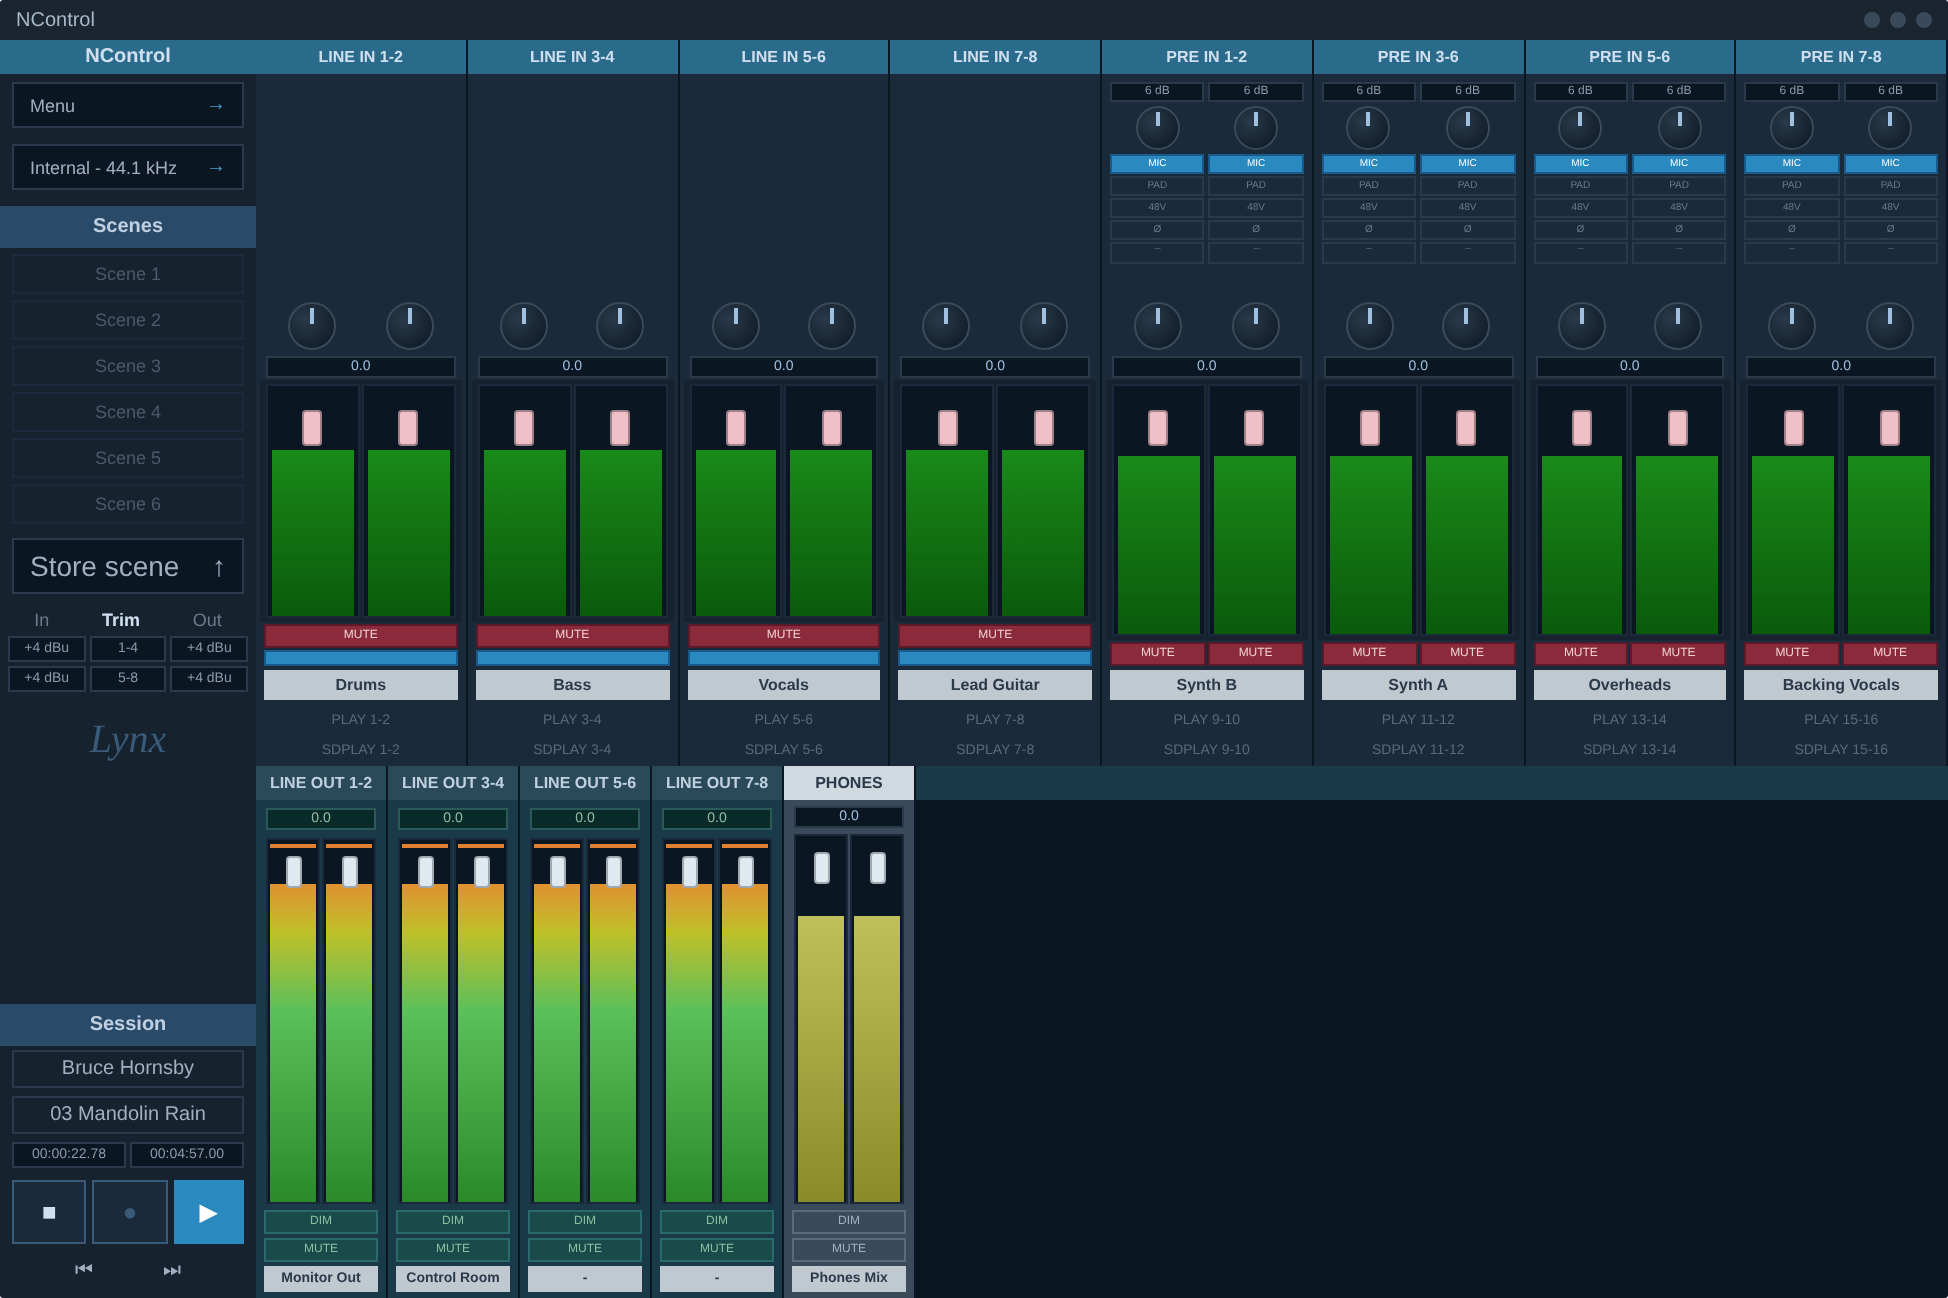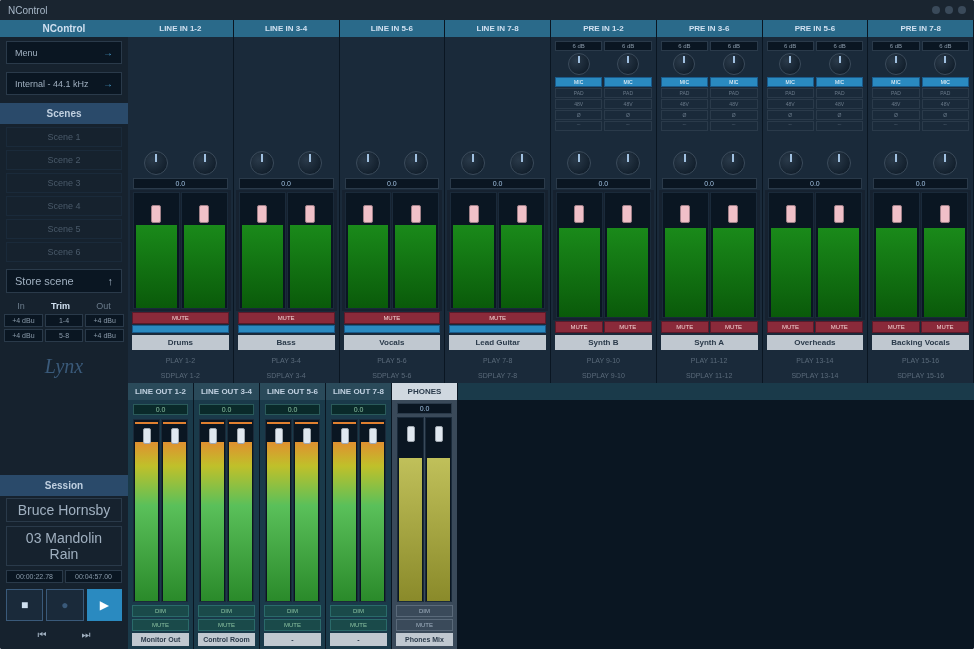--- a/index.html
+++ b/index.html
@@ -8,29 +8,29 @@
 .titlebar { height: 20px; background: #1a2530; color: #a8b8c8; font-size: 10px; padding: 4px 8px; display: flex; justify-content: space-between; align-items: center; }
 .traffic { display: flex; gap: 5px; }
 .traffic span { width: 8px; height: 8px; border-radius: 50%; background: #3a4a5a; }
 .main { flex: 1; display: flex; }
 .sidebar { width: 128px; background: #16222e; display: flex; flex-direction: column; }
 .sidebar-header { background: #2a6a8a; color: #d0e0f0; text-align: center; font-size: 10px; padding: 3px; font-weight: bold; }
 .menu-btn { margin: 4px 6px; padding: 5px 8px; background: #0a1622; border: 1px solid #2a3a4a; color: #a0b0c0; font-size: 9px; display: flex; justify-content: space-between; align-items: center; }
 .menu-btn .arrow { color: #4aa0d0; font-size: 10px; }
 .section-header { background: #2a4a6a; color: #c0d0e0; text-align: center; font-size: 10px; padding: 5px; margin-top: 4px; font-weight: bold; }
 .scene { margin: 3px 6px; padding: 4px; background: transparent; border: 1px solid #1a2a3a; color: #4a5a6a; font-size: 9px; text-align: center; }
-.store-scene { margin: 4px 6px; padding: 5px 8px; background: #0a1622; border: 1px solid #2a3a4a; color: #a0b0c0; font-size: 11px; display: flex; justify-content: space-between; }
+.store-scene { margin: 4px 6px; padding: 5px 8px; background: #0a1622; border: 1px solid #2a3a4a; color: #a0b0c0; font-size: 14px; display: flex; justify-content: space-between; }
 .trim-row { display: flex; justify-content: space-around; padding: 4px 4px 2px; }
 .trim-label { color: #6a7a8a; font-size: 9px; }
 .trim-label.active { color: #d0e0f0; font-weight: bold; }
 .dbu-row { display: flex; gap: 2px; padding: 1px 4px; }
 .dbu { flex: 1; background: #0a1622; border: 1px solid #2a3a4a; color: #8a9aaa; font-size: 7px; text-align: center; padding: 2px; }
 .logo { color: #3a5a7a; font-style: italic; font-size: 20px; text-align: center; padding: 12px; font-family: cursive; }
 .spacer { flex: 1; }
-.session-name { margin: 2px 6px; padding: 3px; background: transparent; border: 1px solid #2a3a4a; color: #a0b0c0; font-size: 14px; text-align: center; }
+.session-name { margin: 2px 6px; padding: 3px; background: transparent; border: 1px solid #2a3a4a; color: #a0b0c0; font-size: 10px; text-align: center; }
 .time-row { display: flex; gap: 2px; margin: 2px 6px; }
 .time { flex: 1; background: #0a1622; border: 1px solid #2a3a4a; color: #8a9aaa; font-size: 7px; text-align: center; padding: 2px; }
 .transport { display: flex; gap: 3px; margin: 4px 6px; }
 .t-btn { flex: 1; height: 32px; display: flex; align-items: center; justify-content: center; font-size: 12px; }
 .t-stop { background: #1a2a3a; border: 1px solid #3a5a7a; color: #d0e0f0; }
 .t-rec { background: #1a2a3a; border: 1px solid #3a5a7a; color: #3a5a7a; }
 .t-play { background: #2a8ac0; color: #fff; }
 .nav-row { display: flex; justify-content: space-around; padding: 4px 20px 8px; color: #a0b0c0; font-size: 10px; }
 .content { flex: 1; display: flex; flex-direction: column; overflow: hidden; justify-content: space-between; }
 .tab-row { display: flex; background: #2a6a8a; }

